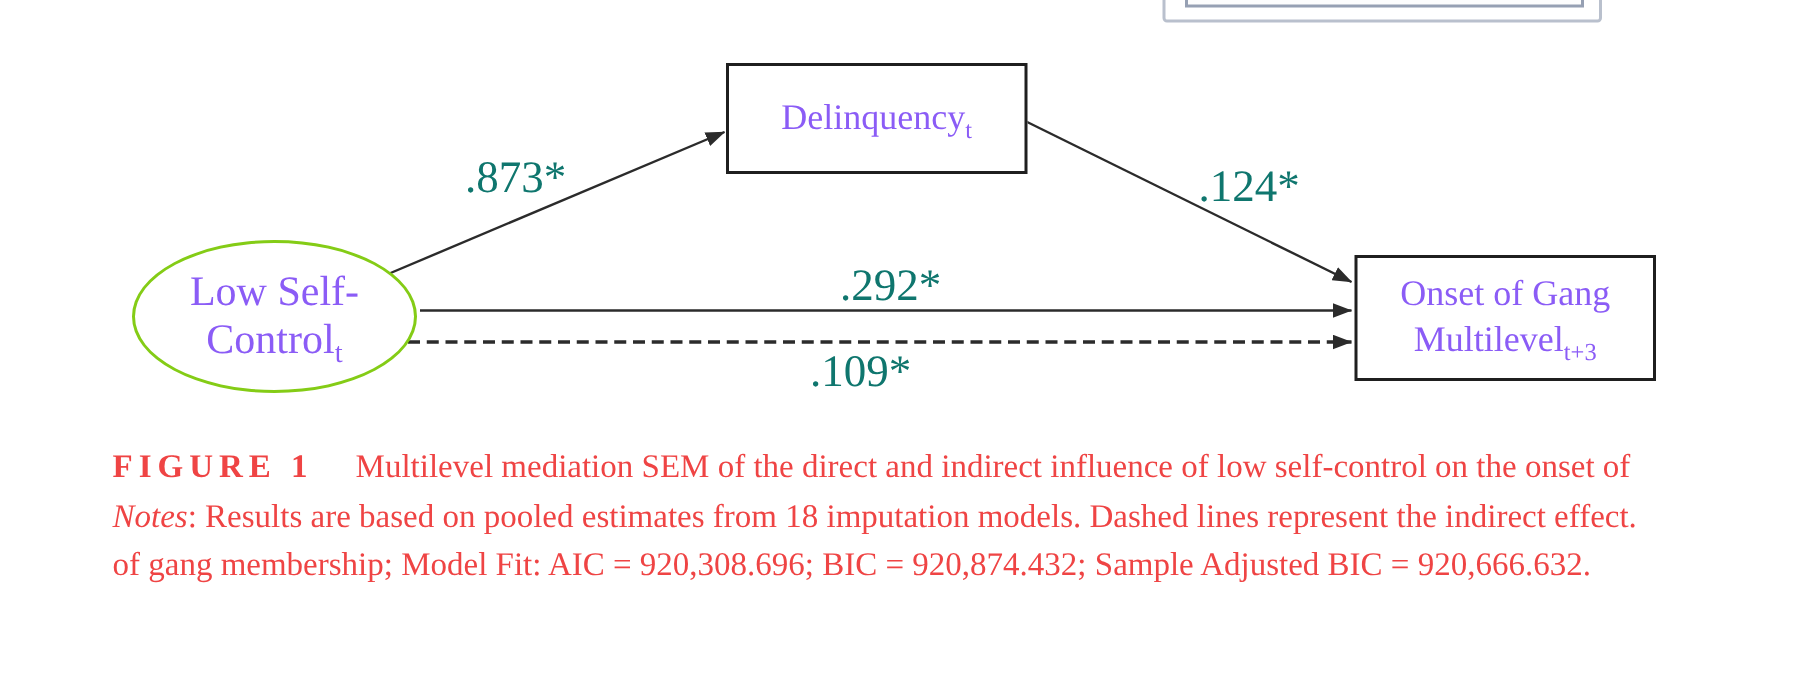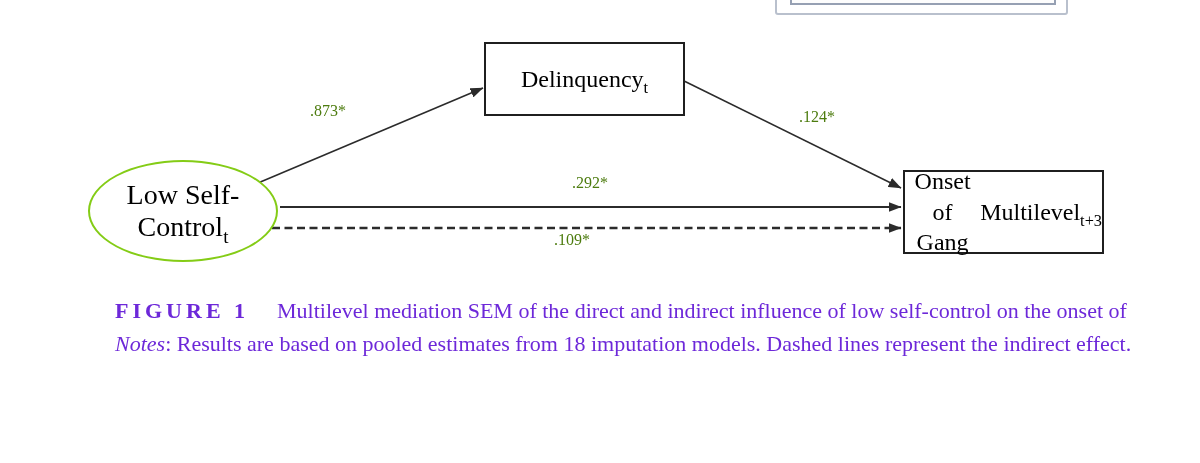--- a/index.html
+++ b/index.html
@@ -14,47 +14,47 @@
     border:2px solid #b9c0cd;border-radius:3px;background:#fff;z-index:0;
   }
   .widget-inner{
     position:absolute;left:13px;top:1px;width:262px;height:19px;
     border:2px solid #96a0b3;background:#fdfdfd;
   }
   
   .sem-svg{position:absolute;left:0;top:0;z-index:1;}
   .node{
     position:absolute;display:flex;align-items:center;justify-content:center;
-    background:#ffffff;color:#000000;text-align:center;z-index:2;
+    background:#ffffff;color:#8b5cf6;text-align:center;z-index:2;
   }
   .node-ellipse{
     left:88px;top:160px;width:186px;height:98px;
     border:2px solid #84cc16;border-radius:50%;font-size:28px;
   }
   .node-delinquency{
     left:484px;top:42px;width:197px;height:70px;
     border:2px solid #1f1f1f;font-size:24px;
   }
   .node-onset{
     left:903px;top:170px;width:197px;height:80px;
-    border:2px solid #1f1f1f;font-size:24px;flex-direction:row;line-height:1.28;justify-content:center;
+    border:2px solid #1f1f1f;font-size:24px;flex-direction:column;line-height:1.28;justify-content:center;
   }
   sub{font-size:0.68em;line-height:0;}
   sup{font-size:0.7em;}
   .coef{
-    position:absolute;font-size:16px;color:#4d7c0f;z-index:3;white-space:nowrap;
+    position:absolute;font-size:30px;color:#0f766e;z-index:3;white-space:nowrap;
   }
   .coef-a{left:310px;top:102px;}
   .coef-b{left:799px;top:108px;}
-  .coef-direct{left:572px;top:174px;}
-  .coef-indirect{left:554px;top:231px;}
+  .coef-direct{left:560px;top:174px;}
+  .coef-indirect{left:540px;top:231px;}
   
   .caption{
     position:absolute;left:75px;top:295px;width:1062px;
-    font-size:22px;line-height:32.6px;color:#6d28d9;z-index:2;margin-left:40px;
+    font-size:22px;line-height:32.6px;color:#ef4444;z-index:2;
   }
   .cap-line{white-space:nowrap;}
   .figure-label{font-weight:bold;letter-spacing:4px;margin-right:28px;}
   .italic{font-style:italic;text-align:right;}
 </style>
 </head>
 <body>
 
 <div class="widget-outer">
   <div class="widget-inner"></div>
@@ -90,13 +90,16 @@
 <div class="coef coef-direct">.292*</div>
 <div class="coef coef-indirect">.109*</div>
 
 <div class="caption">
   <div class="cap-line">
     <span class="figure-label">FIGURE 1</span><span>Multilevel mediation SEM of the direct and indirect influence of low self-control on the onset of</span>
   </div>
   <div class="cap-line">
     <span class="italic">Notes</span><span>: Results are based on pooled estimates from 18 imputation models. Dashed lines represent the indirect effect.</span>
   </div>
+  <div class="cap-line">
+    <span>of gang membership; Model Fit: AIC = 920,308.696; BIC = 920,874.432; Sample Adjusted BIC = 920,666.632.</span>
+  </div>
 </div>
 
 </body></html>

